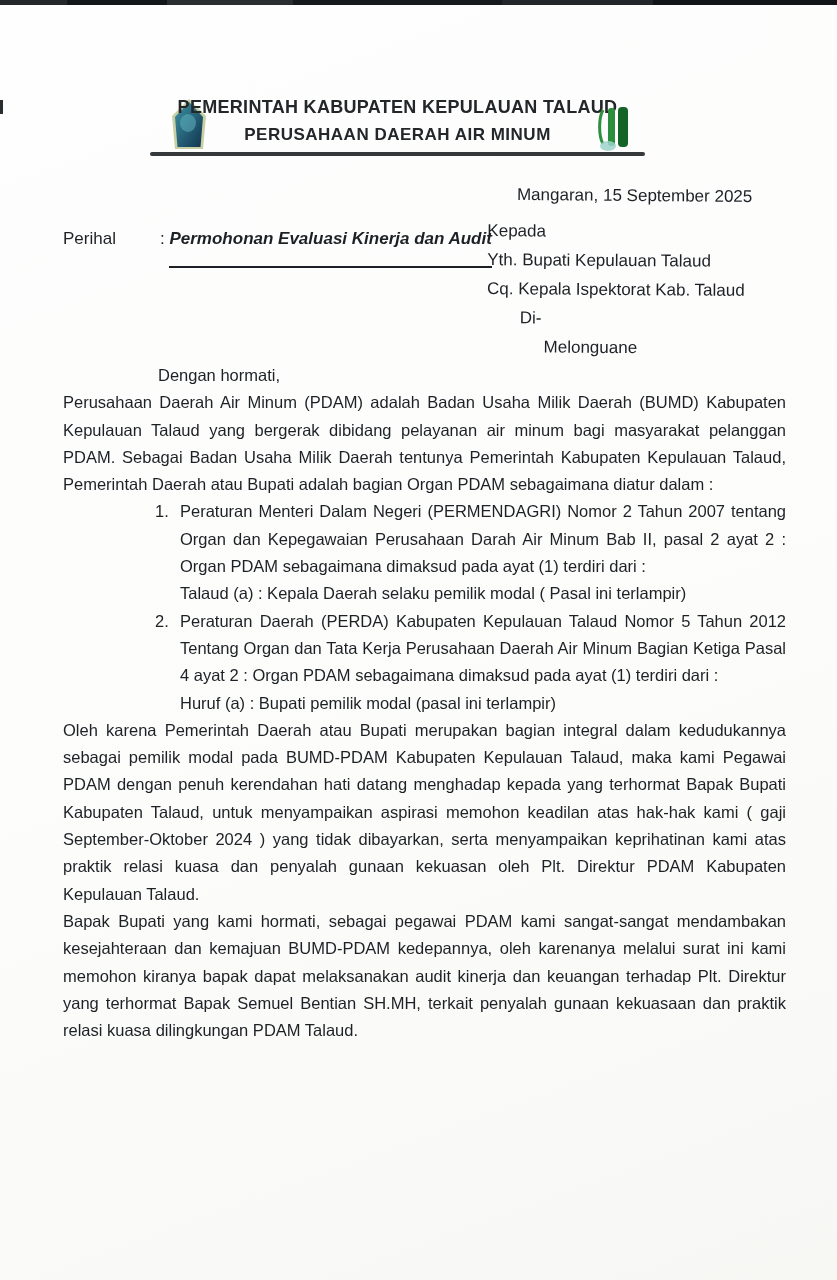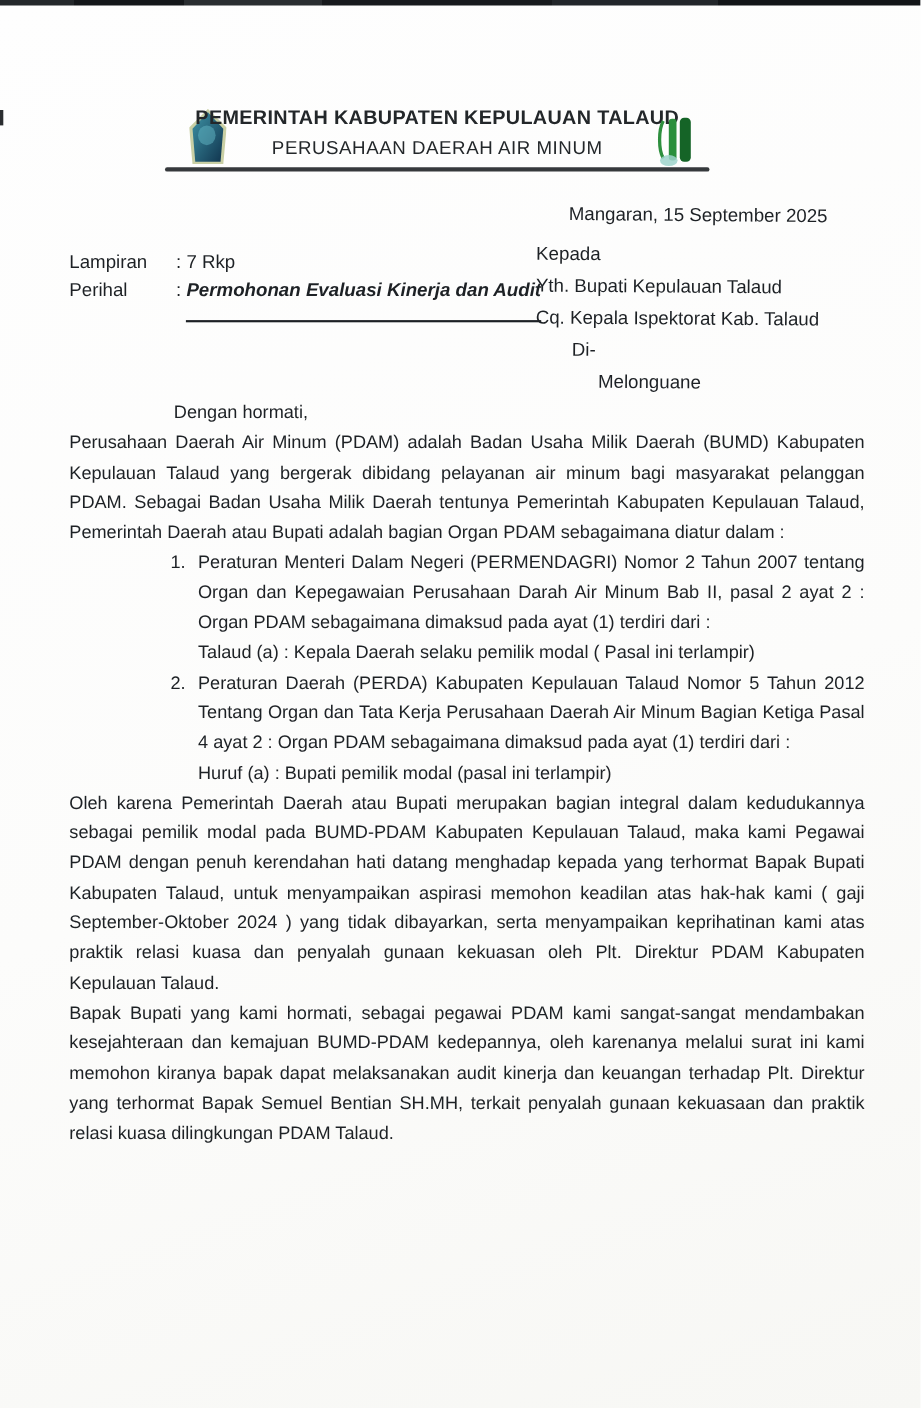--- a/index.html
+++ b/index.html
@@ -11,21 +11,21 @@
   }
   .top-edge {
     position:absolute; top:0; left:0; width:837px; height:5px;
     background:linear-gradient(90deg,#24282b 0 8%,#14171a 8% 20%,#2a2e31 20% 35%,
       #171a1d 35% 60%,#22262a 60% 78%,#121518 78% 100%);
   }
   .notch { position:absolute; top:100px; left:0; width:3px; height:14px; background:#2a2d30; }
 
   .letterhead { position:absolute; top:97px; left:150px; width:495px; text-align:center; }
   .lh-line1 { font-size:18px; font-weight:bold; letter-spacing:0.3px; color:#23272a; white-space:nowrap; }
-  .lh-line2 { font-size:17px; font-weight:normal; letter-spacing:0.5px; margin-top:7px; color:#23272a; }
+  .lh-line2 { font-size:17px; font-weight:bold; letter-spacing:0.5px; margin-top:7px; color:#23272a; }
   .lh-rule  { margin-top:7px; height:4px; background:#36393c; border-radius:2px; }
 
   .seal   { position:absolute; top:99px;  left:172px; }
   .emblem { position:absolute; top:105px; left:595px; }
 
   .dateline {
     position:absolute; top:186px; left:517px;
     font-size:17px; transform:rotate(0.5deg); white-space:nowrap;
   }
   .recipient {
@@ -83,23 +83,20 @@
     <path d="M8,5 C3.5,13 3.5,31 8,39" stroke="#2e8f3e" stroke-width="3" fill="none"></path>
     <rect x="13" y="3" width="7" height="38" rx="3" fill="#2a8f3c"></rect>
     <rect x="23" y="2" width="10" height="40" rx="4" fill="#156427"></rect>
     <ellipse cx="13" cy="41" rx="8" ry="5" fill="#9ed4cb" opacity="0.85"></ellipse>
   </svg>
 
   <div class="dateline">Mangaran, 15 September 2025</div>
 
   <div class="meta">
     <div class="meta-row">
-      <span class="meta-label">Lampiran</span><span>: 7 Rkp</span>
-    </div>
-    <div class="meta-row">
       <span class="meta-label">Perihal</span><span>: </span><span class="subject">Permohonan Evaluasi Kinerja dan Audit</span>
     </div>
   </div>
 
   <div class="recipient">
     <div>Kepada</div>
     <div>Yth. Bupati Kepulauan Talaud</div>
     <div>Cq. Kepala Ispektorat Kab. Talaud</div>
     <div class="di">Di-</div>
     <div class="city">Melonguane</div>

